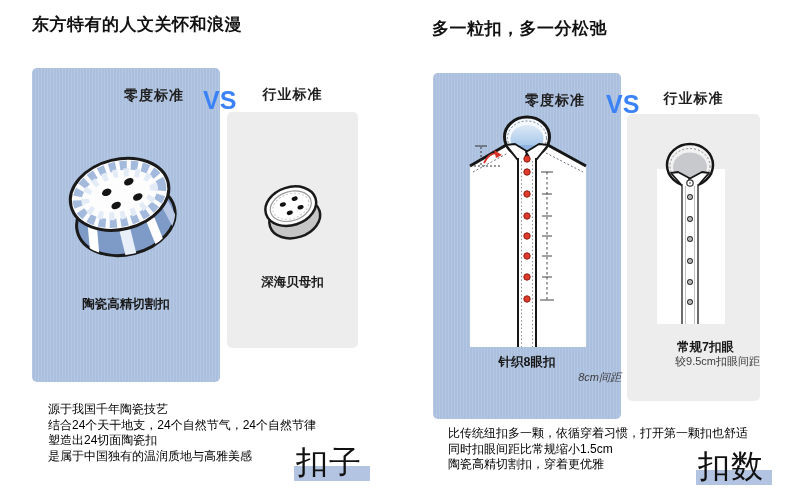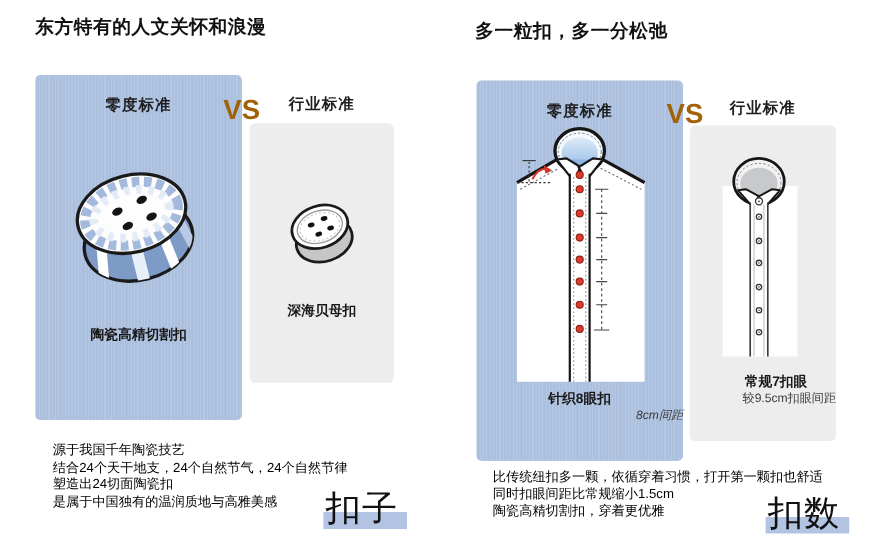--- a/index.html
+++ b/index.html
@@ -9,25 +9,25 @@
   }
   .abs{position:absolute;}
   .panel-title{font-size:17px;font-weight:bold;letter-spacing:.5px;color:#111;}
   .blue-card{
     background:
       repeating-linear-gradient(90deg, rgba(255,255,255,.13) 0 1px, rgba(0,0,0,0) 1px 3px),
       #abbfde;
     border-radius:5px;
   }
   .gray-card{background:#ededed;border-radius:5px;}
-  .card-heading{font-size:14px;font-weight:bold;color:#1e1e1e;text-align:center;width:100%;letter-spacing:1px;}
+  .card-heading{font-size:14px;font-weight:bold;color:#1e1e1e;text-align:center;width:100%;letter-spacing:1px;margin-left:28px;}
   .outside-heading{font-size:14px;font-weight:bold;color:#1e1e1e;text-align:center;letter-spacing:1px;}
   .card-label{font-size:12.5px;font-weight:bold;color:#181818;text-align:center;width:100%;}
   .card-sublabel{font-size:11px;font-weight:normal;color:#3d3d3d;text-align:right;width:100%;}
-  .vs{font-size:25px;font-weight:800;color:#a16207;line-height:1;display:flex;z-index:3;}
+  .vs{font-size:25px;font-weight:800;color:#3b82f6;line-height:1;display:flex;z-index:3;}
   .desc{font-size:12px;line-height:15.7px;color:#000000;white-space:nowrap;}
   .keyword{
     font-size:32px;line-height:1;font-weight:500;color:#111;letter-spacing:1px;
     background:linear-gradient(to bottom, rgba(0,0,0,0) 56%, #b3c4e2 56%);
     padding:0 8px 3px 2px;
   }
   svg{display:block;overflow:visible;}
 </style>
 </head>
 <body>

